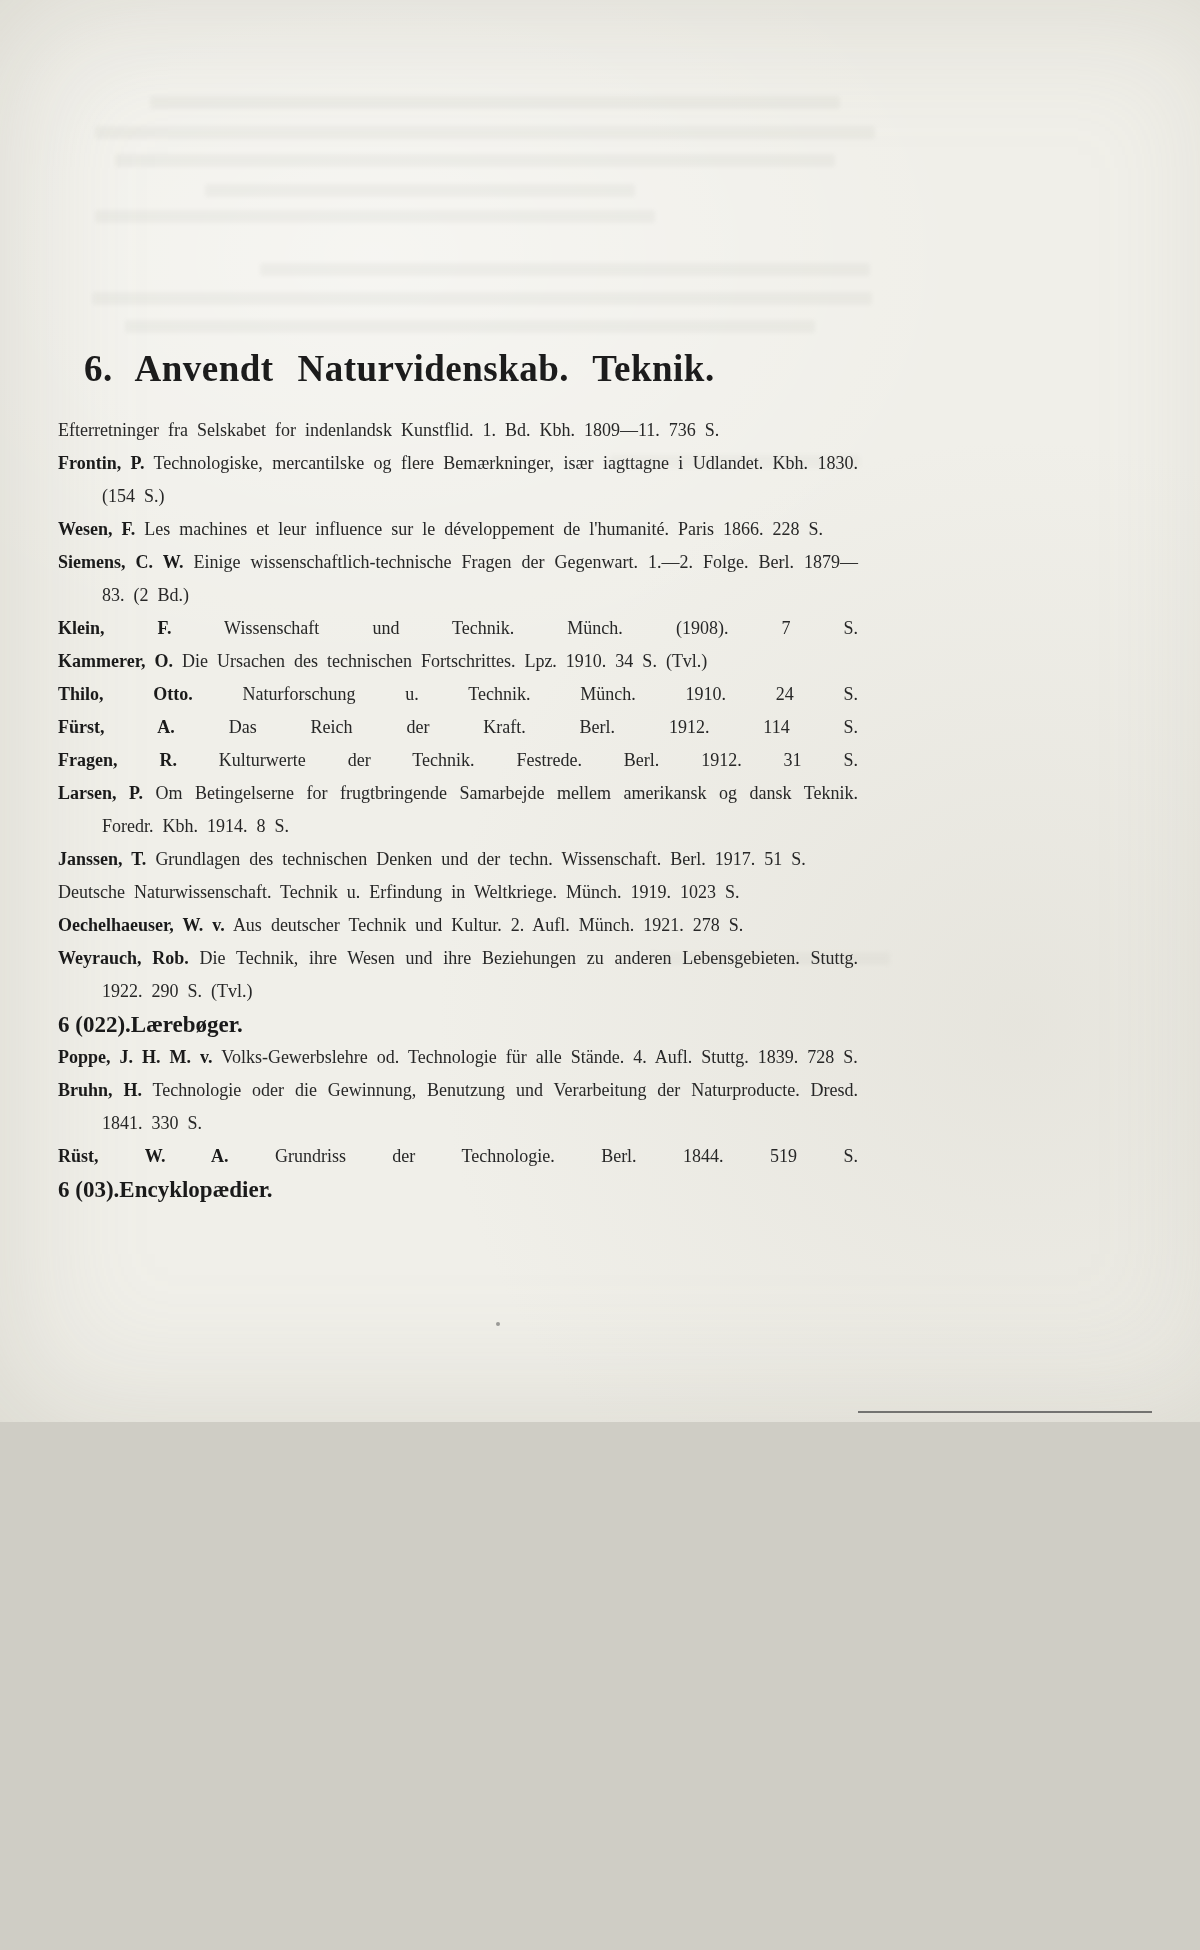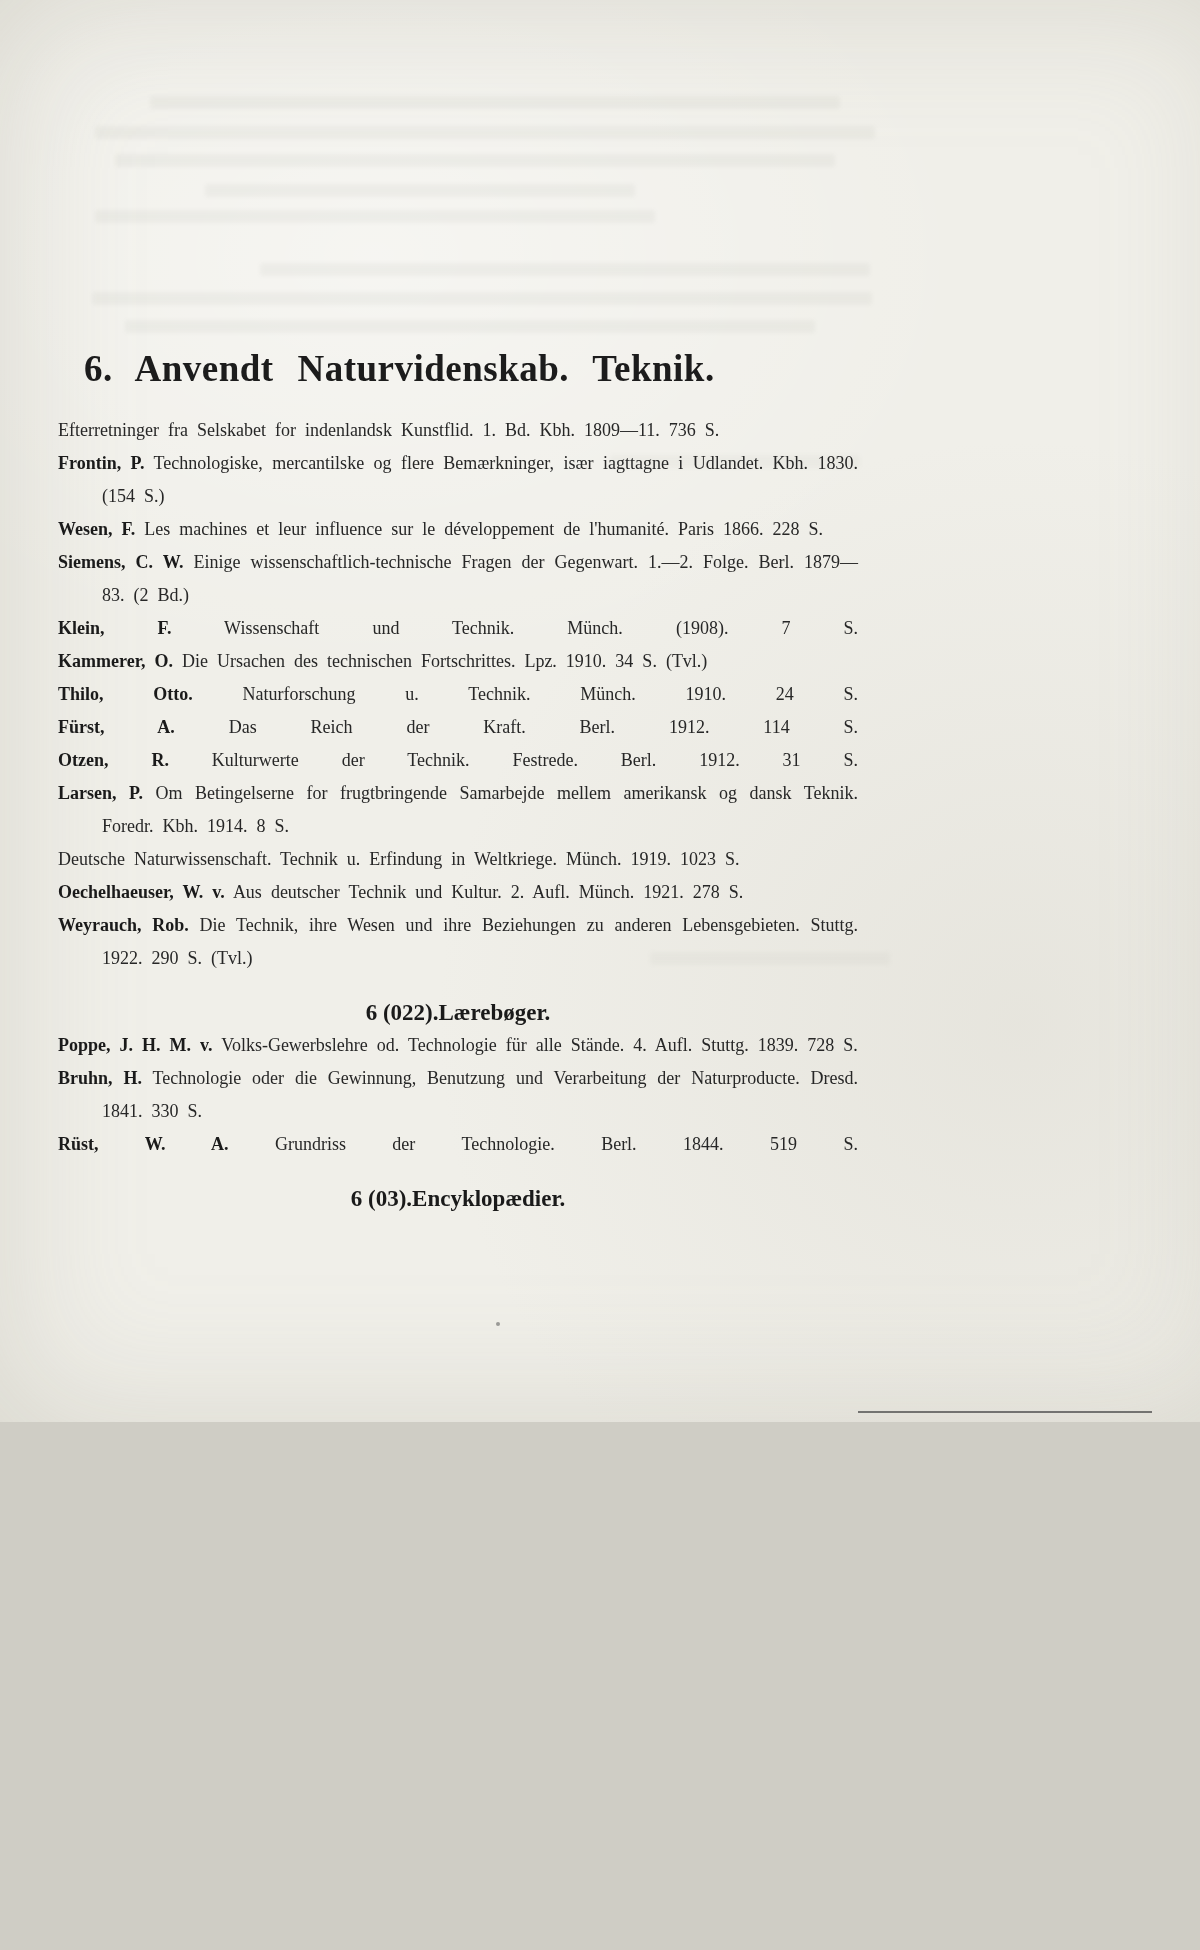--- a/index.html
+++ b/index.html
@@ -22,22 +22,22 @@
     padding-left:26px;word-spacing:14px;letter-spacing:.5px;color:#1c1c1c;
   }
   .entry{
     margin:0;font-size:18px;line-height:33px;
     text-align:justify;padding-left:44px;text-indent:-44px;
     word-spacing:4.5px;color:#272727;
   }
   .entry .author{font-weight:700;color:#1a1a1a;}
   .stretch{text-align-last:justify;}
   .section{
-    display:flex;justify-content:center;
-    font-weight:700;font-size:23px;line-height:33px;color:#1a1a1a;margin-top:21px;
+    display:flex;justify-content:flex-start;
+    font-weight:700;font-size:23px;line-height:33px;color:#1a1a1a;
   }
   .pagenum{
     position:absolute;left:0;top:1766px;width:1012px;text-align:center;
     font-size:24px;color:#2b2b2b;letter-spacing:1px;
   }
   .ghost{
     position:absolute;height:13px;background:#868a7e;opacity:.07;
     filter:blur(2px);border-radius:3px;pointer-events:none;
   }
   .line-artifact{position:absolute;left:858px;top:1411px;width:294px;height:2px;background:#4e4e4e;opacity:.75;}
@@ -69,22 +69,23 @@
     <h1 class="title">6. Anvendt Naturvidenskab. Teknik.</h1>
 
     <p class="entry"><span class="author"></span> <span>Efterretninger fra Selskabet for indenlandsk Kunstflid. 1. Bd. Kbh. 1809—11. 736 S.</span></p>
     <p class="entry"><span class="author">Frontin, P.</span> <span>Technologiske, mercantilske og flere Bemærkninger, især iagttagne i Udlandet. Kbh. 1830. (154 S.)</span></p>
     <p class="entry"><span class="author">Wesen, F.</span> <span>Les machines et leur influence sur le développement de l'humanité. Paris 1866. 228 S.</span></p>
     <p class="entry"><span class="author">Siemens, C. W.</span> <span>Einige wissenschaftlich-technische Fragen der Gegenwart. 1.—2. Folge. Berl. 1879—83. (2 Bd.)</span></p>
     <p class="entry stretch"><span class="author">Klein, F.</span> <span>Wissenschaft und Technik. Münch. (1908). 7 S.</span></p>
     <p class="entry"><span class="author">Kammerer, O.</span> <span>Die Ursachen des technischen Fortschrittes. Lpz. 1910. 34 S. (Tvl.)</span></p>
     <p class="entry stretch"><span class="author">Thilo, Otto.</span> <span>Naturforschung u. Technik. Münch. 1910. 24 S.</span></p>
     <p class="entry stretch"><span class="author">Fürst, A.</span> <span>Das Reich der Kraft. Berl. 1912. 114 S.</span></p>
-    <p class="entry stretch"><span class="author">Otzen, R.</span> <span>Kulturwerte der Technik. Festrede. Berl. 1912. 31 S.</span></p>
+    <p class="entry stretch"><span class="author">Fragen, R.</span> <span>Kulturwerte der Technik. Festrede. Berl. 1912. 31 S.</span></p>
     <p class="entry"><span class="author">Larsen, P.</span> <span>Om Betingelserne for frugtbringende Samarbejde mellem amerikansk og dansk Teknik. Foredr. Kbh. 1914. 8 S.</span></p>
+    <p class="entry"><span class="author">Janssen, T.</span> <span>Grundlagen des technischen Denken und der techn. Wissenschaft. Berl. 1917. 51 S.</span></p>
     <p class="entry"><span class="author"></span> <span>Deutsche Naturwissenschaft. Technik u. Erfindung in Weltkriege. Münch. 1919. 1023 S.</span></p>
     <p class="entry"><span class="author">Oechelhaeuser, W. v.</span> <span>Aus deutscher Technik und Kultur. 2. Aufl. Münch. 1921. 278 S.</span></p>
     <p class="entry"><span class="author">Weyrauch, Rob.</span> <span>Die Technik, ihre Wesen und ihre Beziehungen zu anderen Lebensgebieten. Stuttg. 1922. 290 S. (Tvl.)</span></p>
 
     <div class="section">
       <span>6 (022).</span>
       <span>Lærebøger.</span>
     </div>
 
     <p class="entry"><span class="author">Poppe, J. H. M. v.</span> <span>Volks-Gewerbslehre od. Technologie für alle Stände. 4. Aufl. Stuttg. 1839. 728 S.</span></p>

